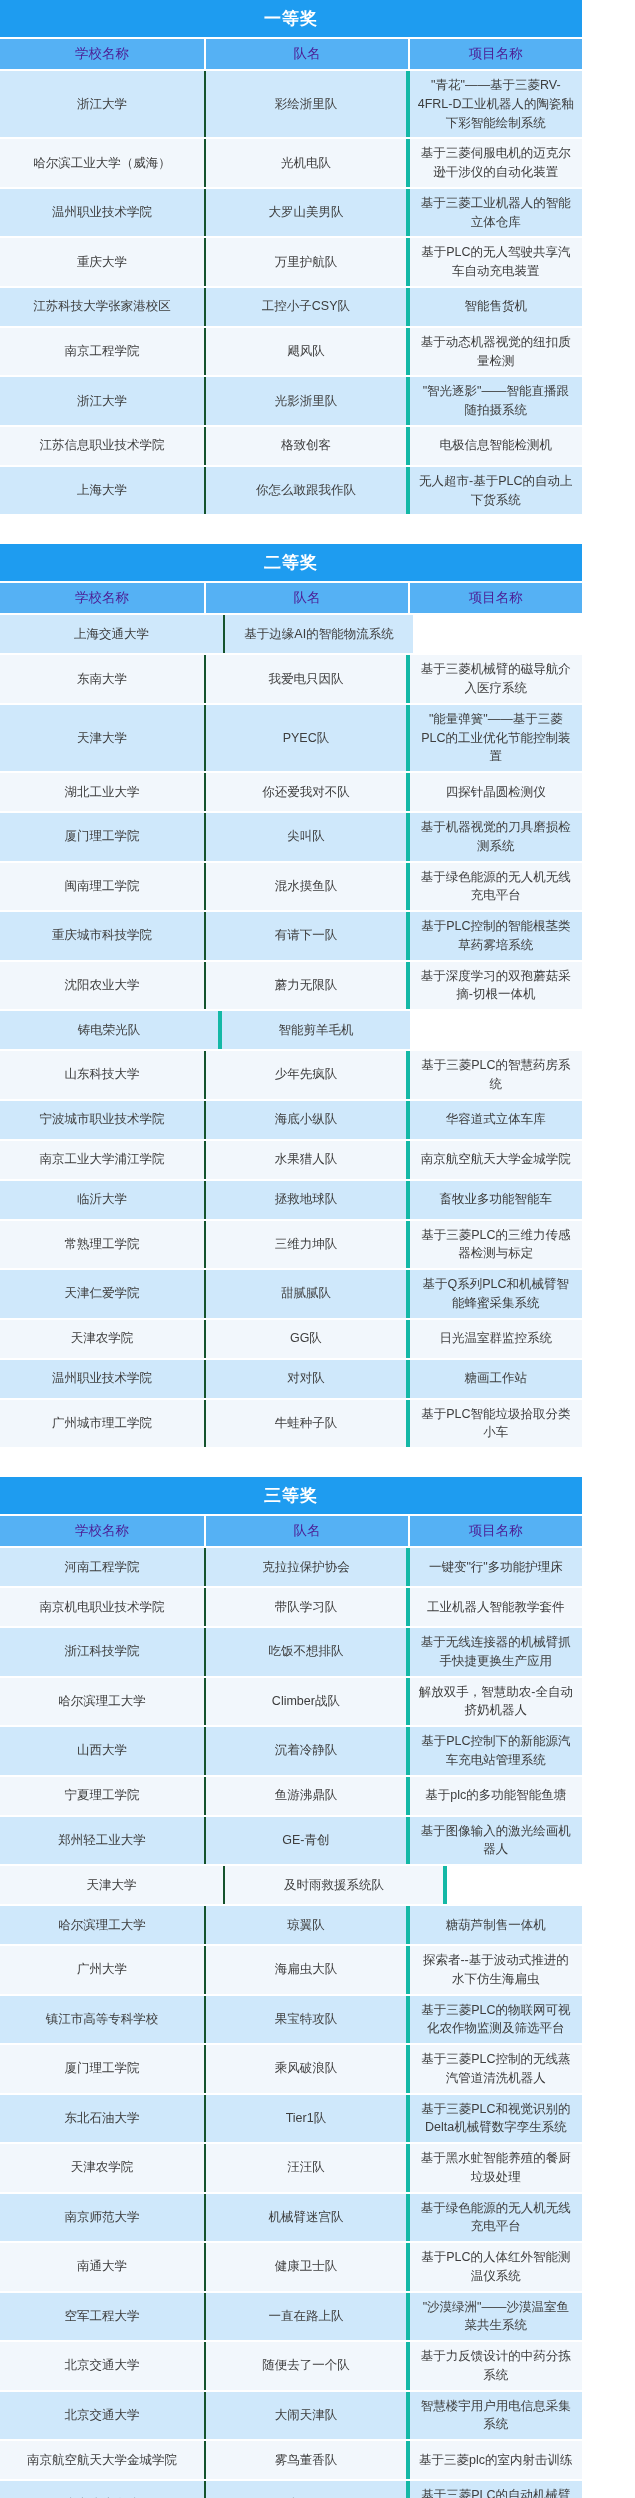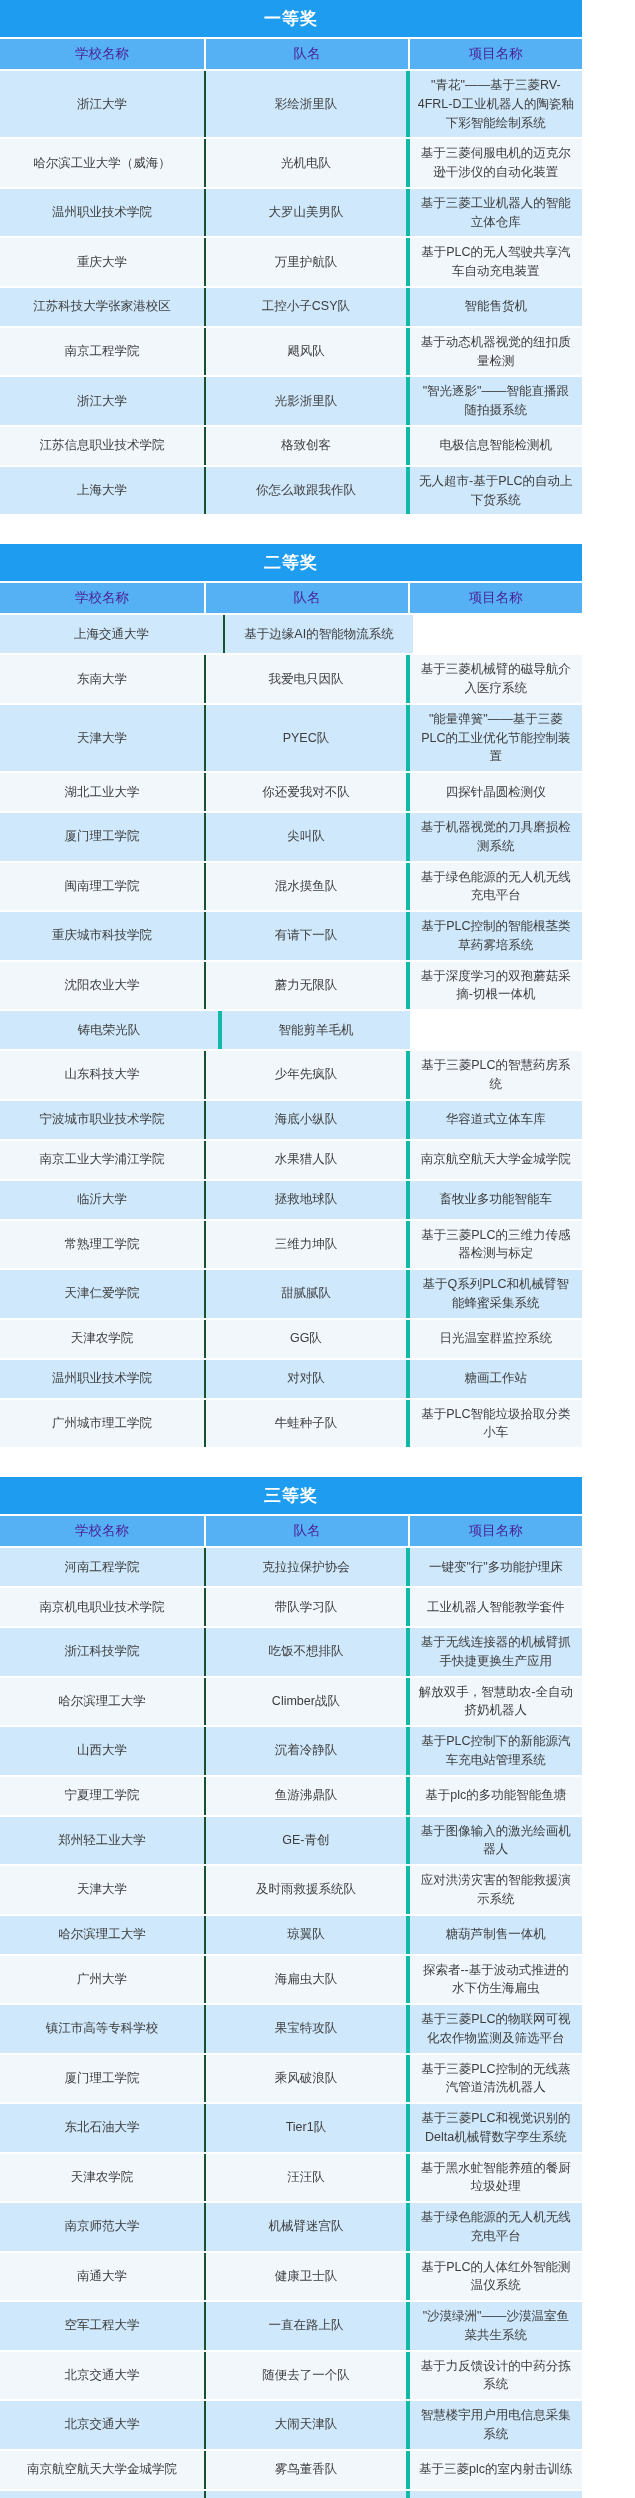--- a/index.html
+++ b/index.html
@@ -290,21 +290,20 @@
 
     <div class="row alt-blue">
       <div class="cell c1">郑州轻工业大学</div>
       <div class="cell c2">GE-青创</div>
       <div class="cell c3">基于图像输入的激光绘画机器人</div>
     </div>
 
     <div class="row alt-white">
       <div class="cell c1">天津大学</div>
       <div class="cell c2">及时雨救援系统队</div>
-      <div class="cell c3">应对洪涝灾害的智能救援演示系统</div>
     </div>
 
     <div class="row alt-blue">
       <div class="cell c1">哈尔滨理工大学</div>
       <div class="cell c2">琼翼队</div>
       <div class="cell c3">糖葫芦制售一体机</div>
     </div>
 
     <div class="row alt-white">
       <div class="cell c1">广州大学</div>

